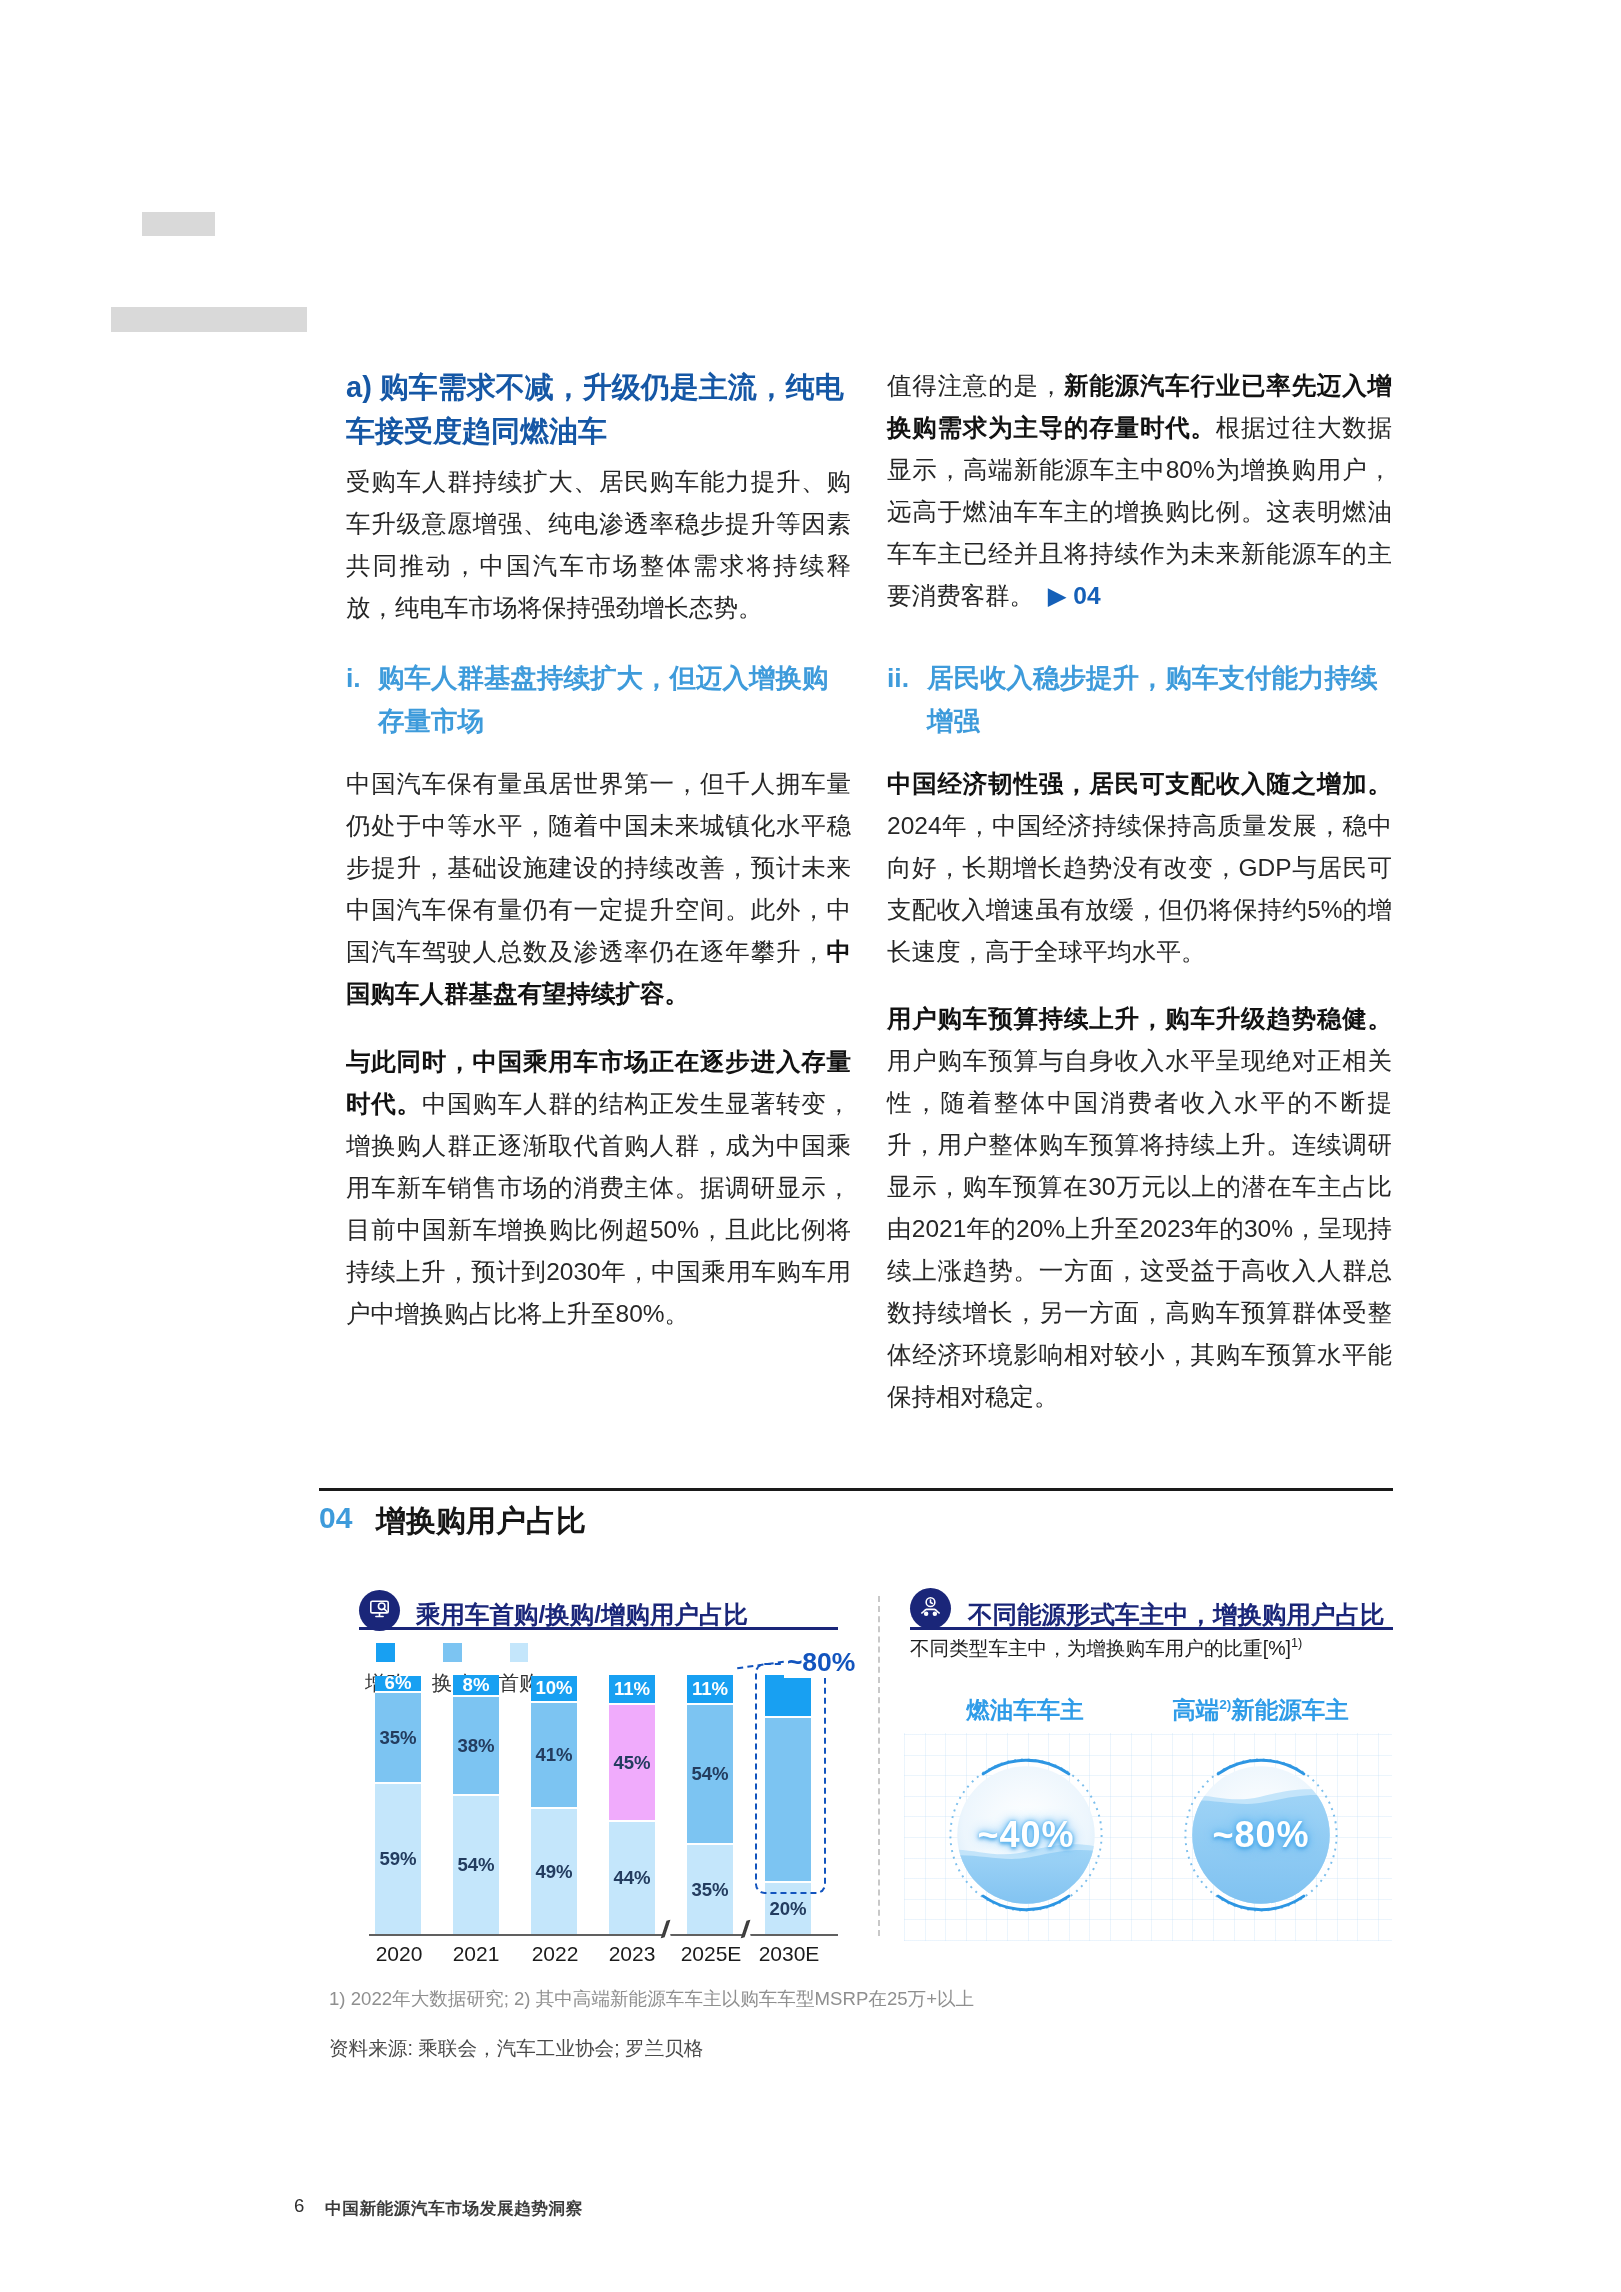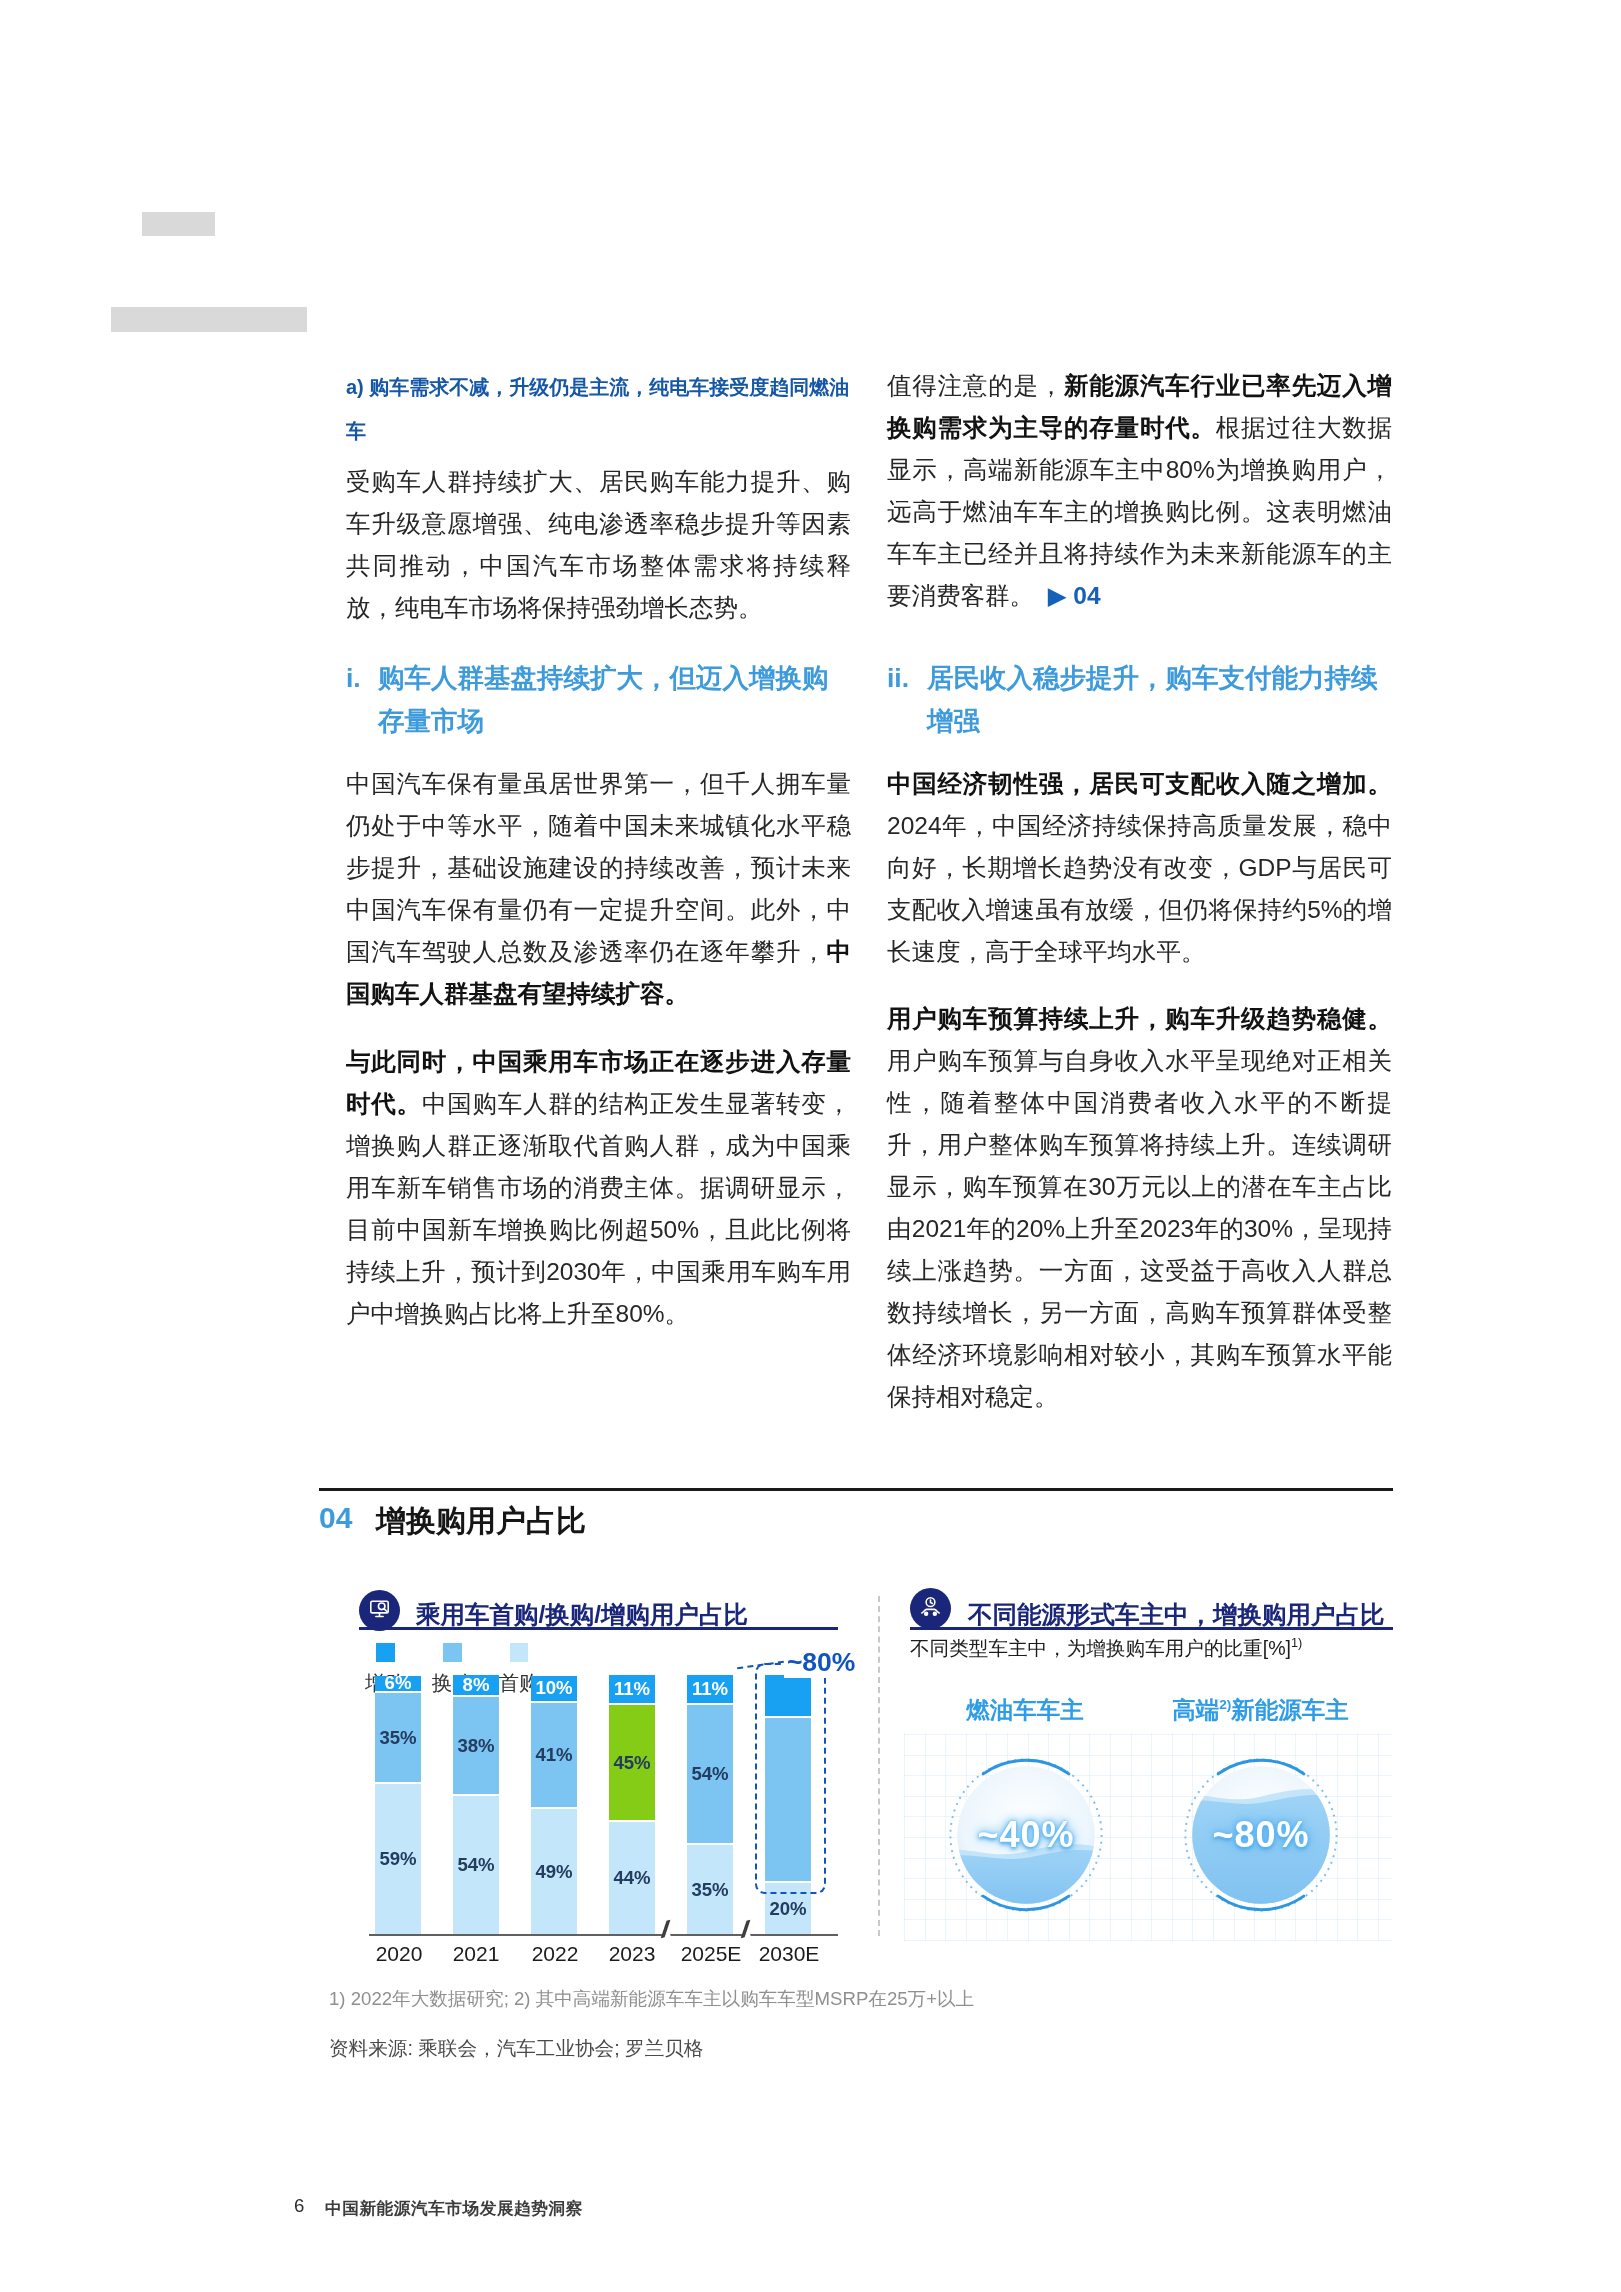--- a/index.html
+++ b/index.html
@@ -7,21 +7,21 @@
         font-family:"Liberation Sans","DejaVu Sans",sans-serif;}
   .abs{position:absolute;}
   
   .deco1{left:142px;top:212px;width:73px;height:23.5px;background:#D9D9D9;}
   .deco2{left:111px;top:307px;width:196px;height:24.5px;background:#D9D9D9;}
   
   .page-title{left:343px;top:202px;width:1078px;font-size:37px;font-weight:800;color:#141414;letter-spacing:0.5px;}
   
   .body-p{position:absolute;width:505px;font-size:24.5px;line-height:42px;color:#262626;text-align:justify;}
   .bd{font-weight:700;color:#121212;}
-  .h-a{position:absolute;width:505px;font-size:20px;line-height:44px;font-weight:800;color:#1557A5;}
+  .h-a{position:absolute;width:505px;font-size:29px;line-height:44px;font-weight:800;color:#1557A5;}
   .h-roman{position:absolute;width:505px;display:flex;font-size:26.5px;line-height:43px;font-weight:800;color:#3E9BDB;}
   .mk-i{flex:0 0 32px;}
   .mk-ii{flex:0 0 40px;}
   .ref{color:#1560B8;font-weight:700;}
   
   .ex-rule{left:319px;top:1488px;width:1074px;height:2.9px;background:#1A1A1A;}
   .ex-num{left:319px;top:1501px;font-size:30px;font-weight:800;color:#3E9BDB;}
   .ex-title{left:376px;top:1501px;font-size:30px;font-weight:800;color:#161616;}
   .panel-icon{position:absolute;width:41px;height:41px;border-radius:50%;background:#1A2679;
               display:flex;align-items:center;justify-content:center;}
@@ -157,21 +157,21 @@
           <span style="color: rgb(35, 60, 95);">41%</span>
         </div>
         <div class="bar-seg" style="height: 125px; background: rgb(196, 230, 251);">
           <span style="color: rgb(35, 60, 95);">49%</span>
         </div>
       </div>
       <div class="bar-col" style="left: 234px; width: 46px;">
         <div class="bar-seg" style="height: 28px; background: rgb(24, 160, 242);">
           <span style="color: rgb(255, 255, 255);">11%</span>
         </div>
-        <div class="bar-seg" style="height: 115px; background: #84cc16;">
+        <div class="bar-seg" style="height: 115px; background: #f0abfc;">
           <span style="color: rgb(35, 60, 95);">45%</span>
         </div>
         <div class="bar-seg" style="height: 112px; background: rgb(196, 230, 251);">
           <span style="color: rgb(35, 60, 95);">44%</span>
         </div>
       </div>
       <div class="bar-col" style="left: 312px; width: 46px;">
         <div class="bar-seg" style="height: 28px; background: rgb(24, 160, 242);">
           <span style="color: rgb(255, 255, 255);">11%</span>
         </div>

